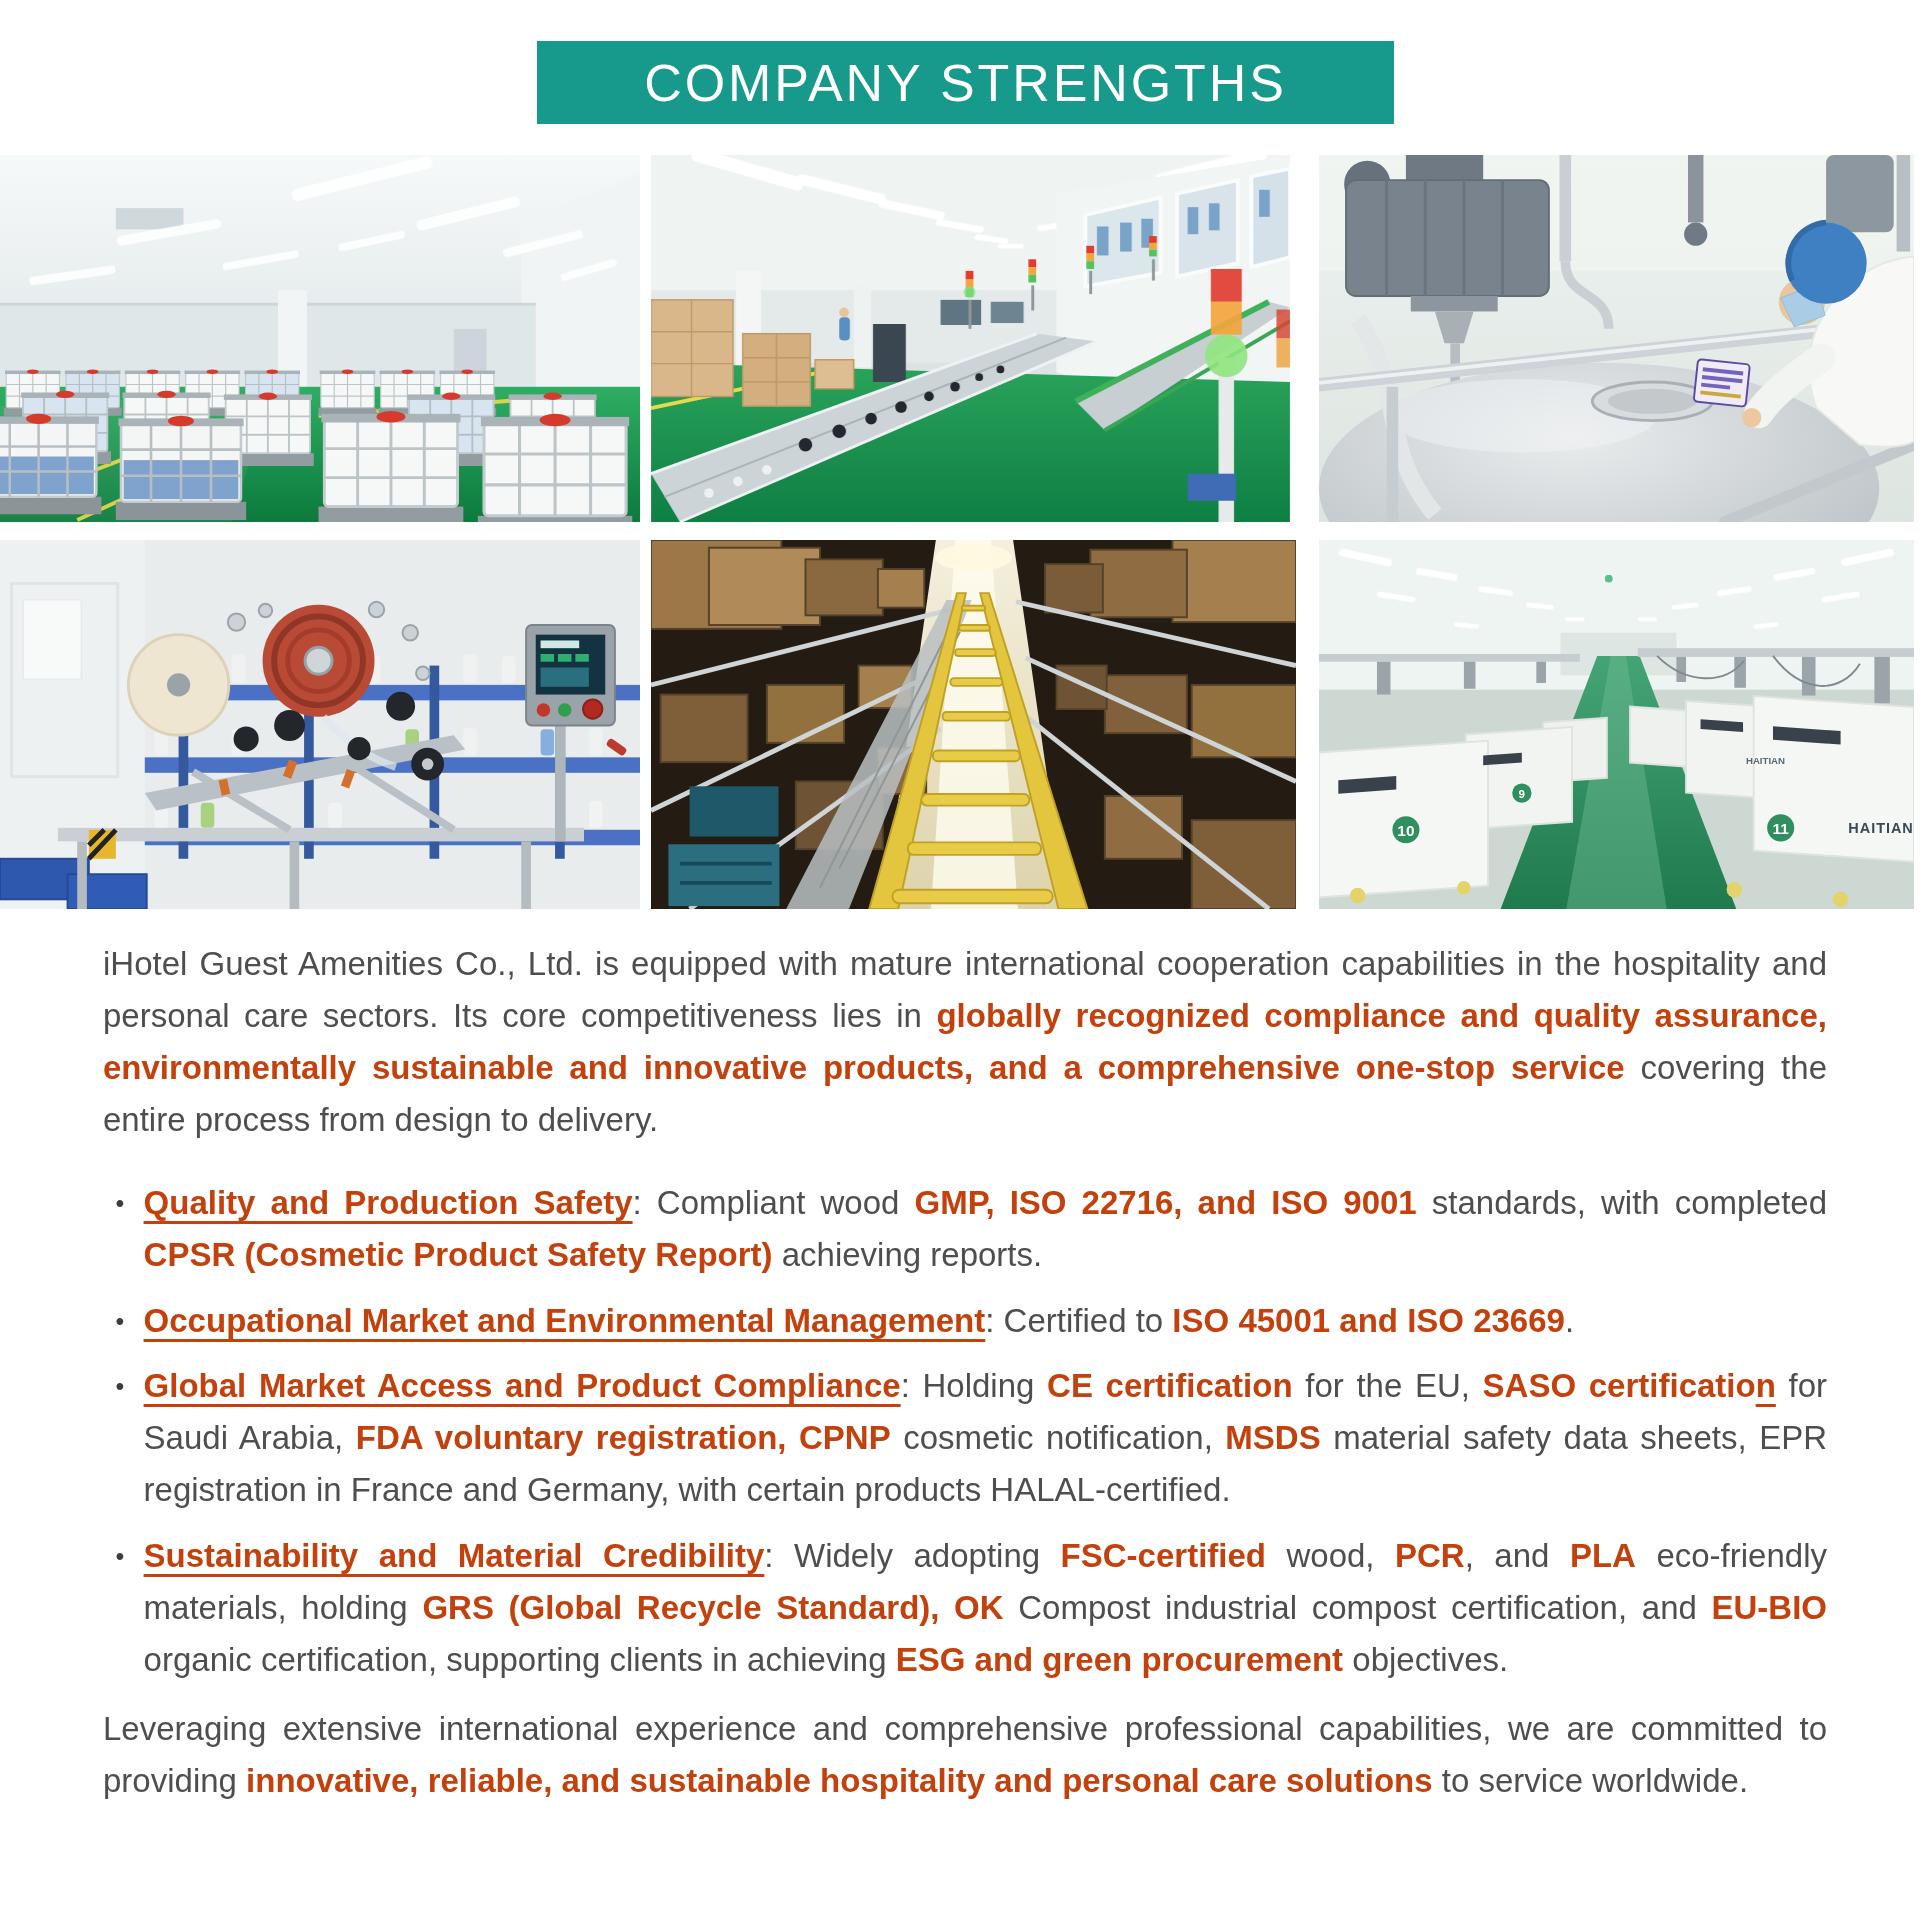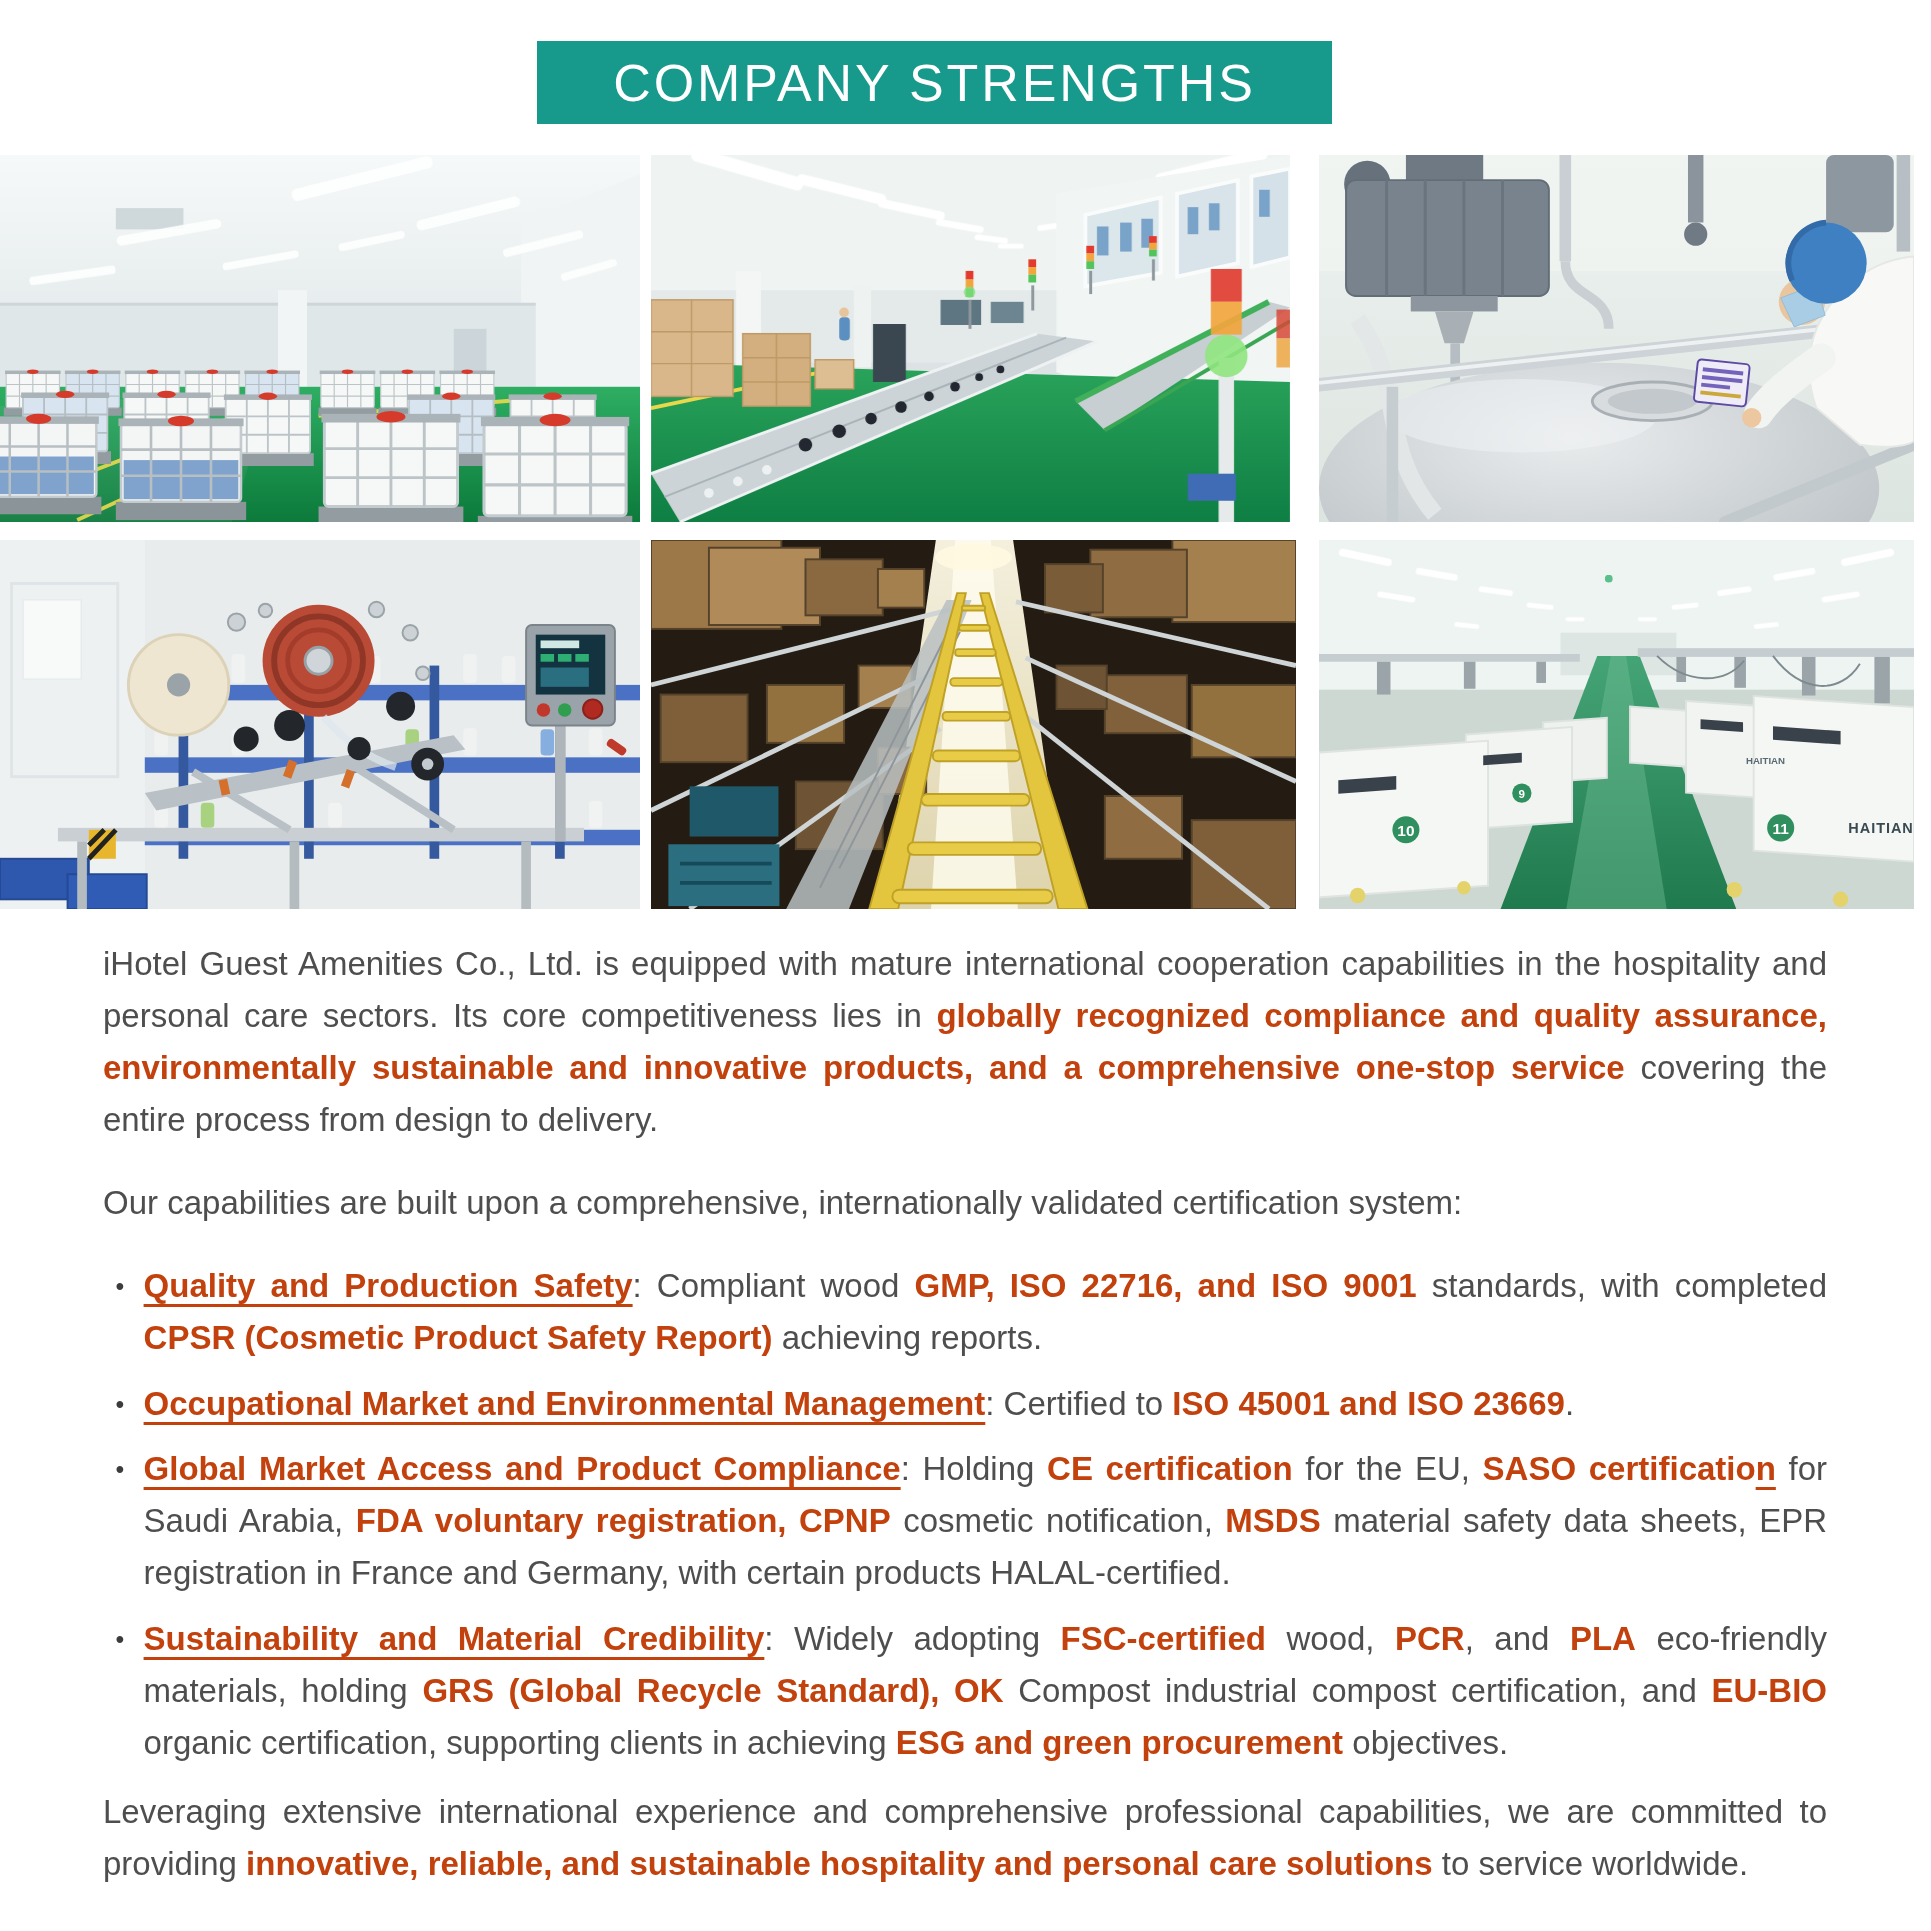--- a/index.html
+++ b/index.html
@@ -3,21 +3,21 @@
 <meta charset="utf-8">
 <style>
   html,body{margin:0;padding:0;}
   body{
     width:1931px;height:1931px;position:relative;overflow:hidden;
     background:#ffffff;
     font-family:"Liberation Sans","DejaVu Sans",sans-serif;
   }
   
   .banner{
-    position:absolute;left:537px;top:41px;width:795px;height:83px;
+    position:absolute;left:537px;top:41px;width:857px;height:83px;
     background:#17998b;display:flex;align-items:center;justify-content:center;
   }
   .banner-label{
     color:#ffffff;font-size:52px;letter-spacing:2.9px;font-weight:400;
     white-space:nowrap;
   }
   
   .photo{position:absolute;overflow:hidden;background:#dde3e4;}
   .photo svg{display:block;width:100%;height:100%;}
   .ph1{left:0;top:155px;width:640px;height:367px;}
@@ -530,21 +530,20 @@
       <text x="548" y="303" font-size="15" fill="#3a4a52" font-weight="bold" letter-spacing="1">HAITIAN</text>
       <text x="442" y="232" font-size="10" fill="#5a6a72" font-weight="bold">HAITIAN</text>
       <circle cx="430" cy="362" r="8" fill="#e4d26a"></circle>
         <circle cx="540" cy="372" r="8" fill="#e4d26a"></circle>
     </g>
   </svg>
 </figure>
 
 <div class="article">
   <p class="p-intro"><span>iHotel Guest Amenities Co., Ltd. is equipped with mature international cooperation capabilities in the hospitality and personal care sectors. Its core competitiveness lies in </span><span class="b">globally recognized compliance and quality assurance, environmentally sustainable and innovative products, and a comprehensive one-stop service</span><span> covering the entire process from design to delivery.</span></p>
-  <p class="p-cap"><span>Our capabilities are built upon a comprehensive, internationally validated certification system:</span></p>
 
   <div>
     <div class="bullet">
       <span class="dot">•</span>
       <span class="txt"><span class="b u">Quality and Production Safety</span><span>: Compliant wood </span><span class="b">GMP, ISO 22716, and ISO 9001</span><span> standards, with completed </span><span class="b">CPSR (Cosmetic Product Safety Report)</span><span> achieving reports.</span></span>
     </div>
     <div class="bullet">
       <span class="dot">•</span>
       <span class="txt"><span class="b u">Occupational Market and Environmental Management</span><span>: Certified to </span><span class="b">ISO 45001 and ISO 23669</span><span>.</span></span>
     </div>

